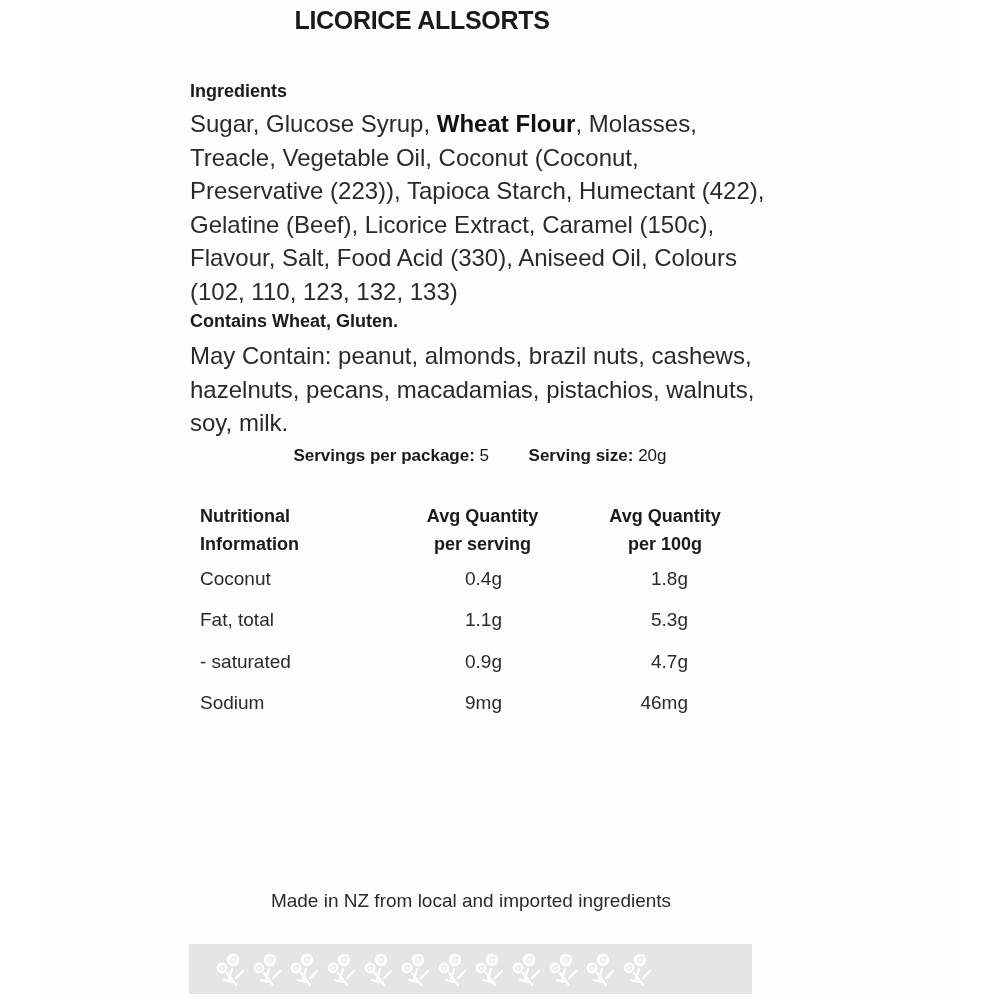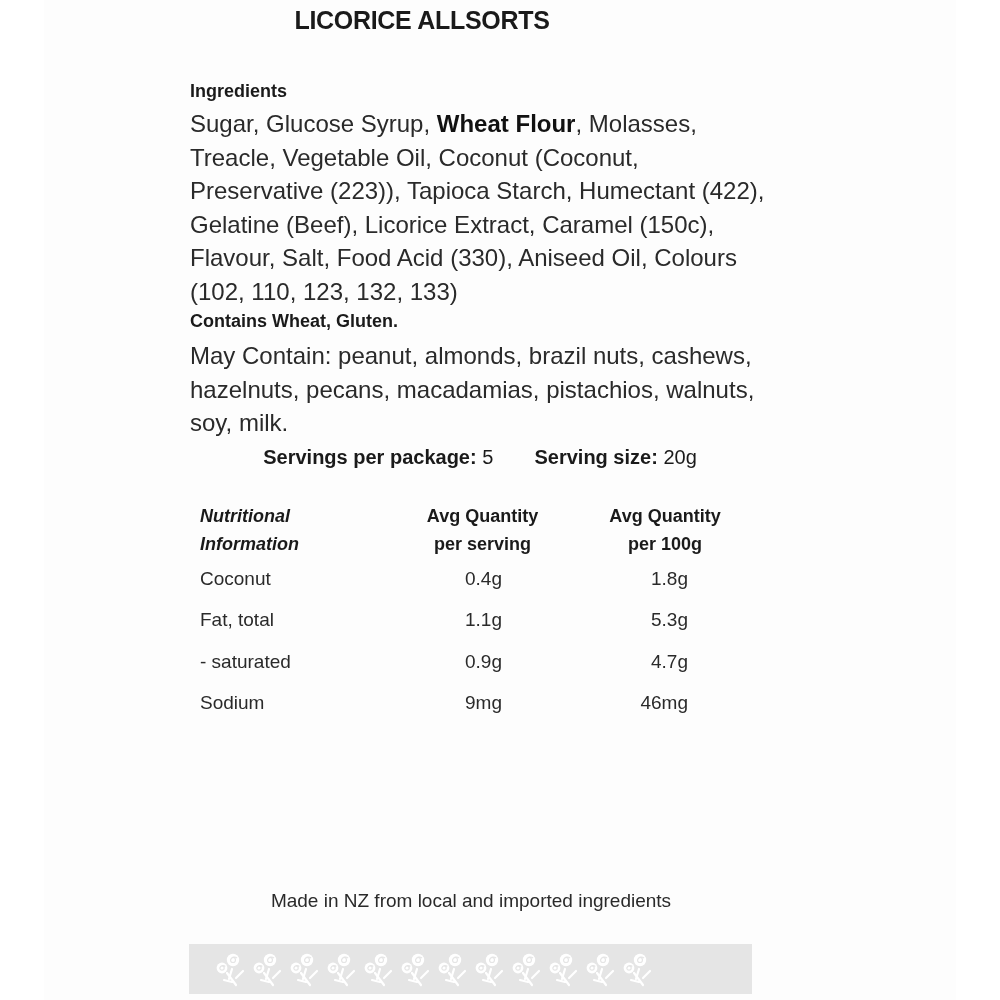--- a/index.html
+++ b/index.html
@@ -19,34 +19,34 @@
     }
     .h-bold { font-weight:bold; font-size:18px; color:#1a1a1a; }
     .para { font-size:24px; line-height:33.5px; color:#2a2a2a; }
     .para b { font-weight:bold; color:#111; }
     #ingredients-heading { top:60px; }
     #ingredients-text { top:86px; }
     #allergen-heading { top:290px; }
     #may-contain { top:318px; }
     .servings {
       position:absolute; left:0; width:960px; top:446px; text-align:center;
-      font-size:20px; color:#1a1a1a;
+      font-size:17px; color:#1a1a1a;
     }
     .servings .lbl { font-weight:bold; }
     .servings .gap { display:inline-block; width:30px; }
     table.nutr {
       position:absolute; left:200px; top:502px; border-collapse:collapse;
       font-size:19px; color:#2a2a2a;
     }
     table.nutr th {
       font-weight:bold; font-size:18px; line-height:28px; text-align:left; vertical-align:top;
       padding:0; color:#1a1a1a;
     }
     table.nutr th.c2 { text-align:center; width:205px; padding-left:0; }
-    table.nutr th.c1 { width:180px;font-style:italic; }
+    table.nutr th.c1 { width:180px; }
     table.nutr th.c3 { text-align:center; width:160px; }
     table.nutr td { padding:0; height:41.5px; }
     table.nutr td.v2 { text-align:right; padding-right:83px; }
     table.nutr td.v3 { text-align:right; padding-right:57px; }
     .made-in {
       position:absolute; left:0; width:942px; top:890px; text-align:center; font-size:19px; color:#2a2a2a;
     }
     .footer-band {
       position:absolute; left:189px; top:944px; width:563px; height:50px; background:#e5e5e5;
       display:flex; align-items:center; justify-content:flex-start; padding-left:23px; box-sizing:border-box; gap:0;

